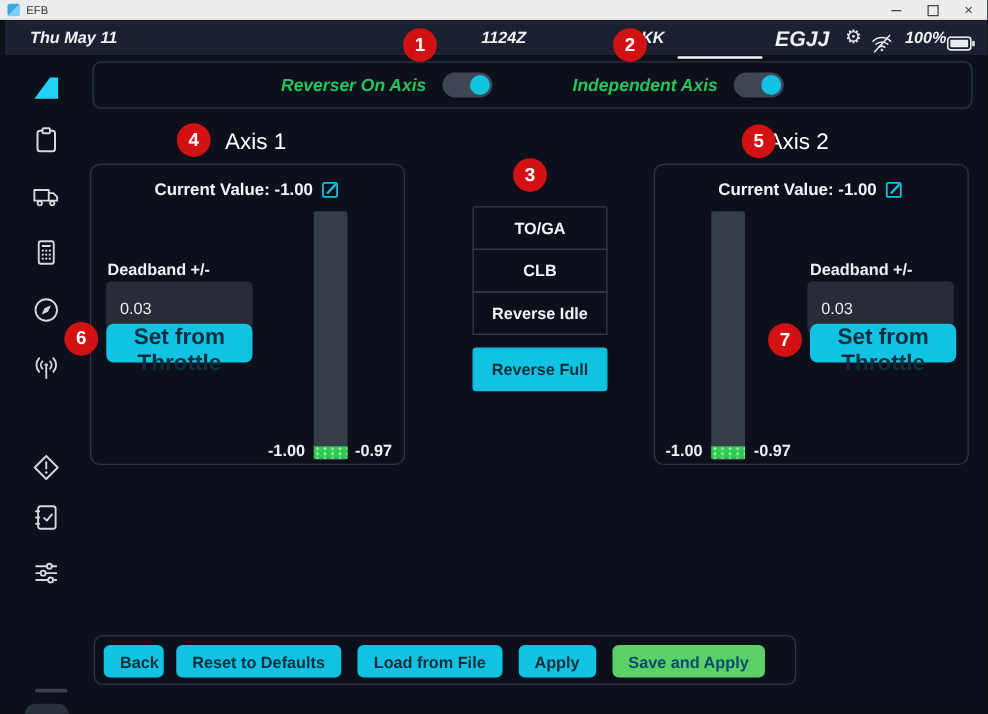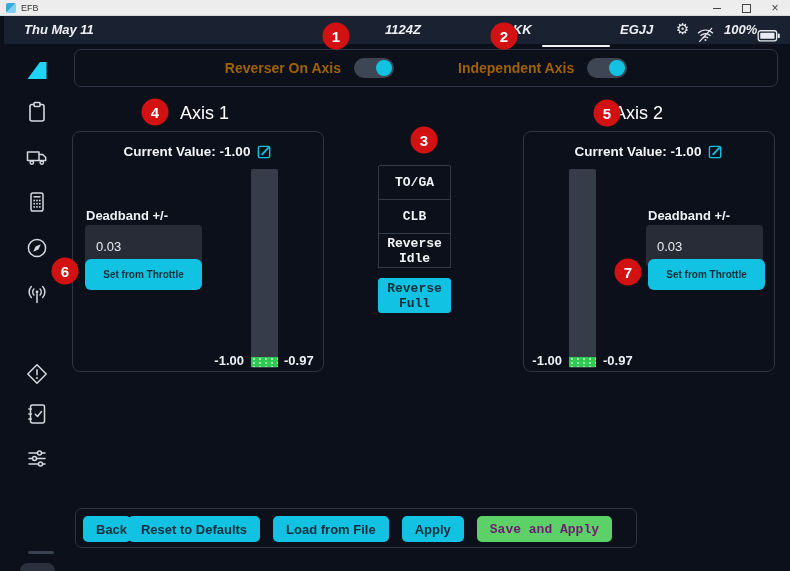--- a/index.html
+++ b/index.html
@@ -25,40 +25,40 @@
   .wc-max::after{content:"";position:absolute;left:1px;top:1px;width:7px;height:7px;border:1px solid #444;}
   .wc-close{font-size:12px;line-height:10px;color:#444;text-align:center;}
 
   
   .statusbar{position:absolute;left:4px;top:16px;width:790px;height:28px;background:#1a2130;
     color:#eef1f5;font-style:italic;}
   .sb-date{position:absolute;left:20px;top:6px;font-size:13px;font-weight:700;}
   .sb-time{position:absolute;left:374px;top:6px;width:50px;text-align:center;font-size:13px;font-weight:700;}
   .sb-origin{position:absolute;left:490px;top:6px;font-size:13px;font-weight:700;}
   .sb-line{position:absolute;left:538px;top:29px;width:68px;height:2px;background:#f2f4f7;border-radius:1px;}
-  .sb-dest{position:absolute;left:616px;top:6px;font-size:13px;font-weight:700;}
+  .sb-dest{position:absolute;left:616px;top:6px;font-size:17px;font-weight:700;}
   .sb-gear{position:absolute;left:672px;top:4px;font-size:15px;color:#e8ebf0;}
   .sb-wifi{position:absolute;left:692px;top:10px;}
   .sb-batt-pct{position:absolute;left:720px;top:6px;font-size:13px;font-weight:700;}
   .sb-batt{position:absolute;left:753px;top:12px;}
 
   
   .sidebar{position:absolute;left:0;top:44px;width:70px;height:527px;}
   .side-icon{position:absolute;left:25px;width:24px;height:24px;color:#d4d9e1;}
   .side-icon svg{display:block;width:24px;height:24px;}
   .side-divider{position:absolute;left:28px;top:507px;width:26px;height:3px;border-radius:2px;background:#394150;}
   .gear-btn{position:absolute;left:20px;top:519px;width:35px;height:34px;border-radius:8px;
     background:#2a303c;display:flex;align-items:center;justify-content:center;
     font-size:20px;color:#e8ebf0;}
 
   
   .togglebar{position:absolute;left:74px;top:49px;width:704px;height:38px;border:1px solid #2d3443;
     border-radius:7px;display:flex;align-items:center;justify-content:center;gap:64px;}
   .toggle-group{display:flex;align-items:center;gap:13px;}
-  .toggle-label{font-size:14px;font-weight:700;color:#a16207;}
+  .toggle-label{font-size:14px;font-weight:700;color:#22c55e;font-style:italic;}
   .toggle{width:40px;height:20px;border-radius:10px;background:#3e4553;position:relative;cursor:pointer;}
   .toggle .knob{position:absolute;right:2px;top:2px;width:16px;height:16px;border-radius:50%;background:var(--cyan);}
 
   
   .axis-heading{position:absolute;top:103px;font-size:18px;font-weight:500;color:#ffffff;}
   #axis1-heading{left:180px;}
   #axis2-heading{left:614px;}
 
   
   .panel{position:absolute;top:131px;width:252px;height:241px;border:1px solid #2d3443;border-radius:8px;}
@@ -78,39 +78,39 @@
   #panel2 .bar-min{left:-6px;width:44px;text-align:right;}
   #panel2 .bar-max{left:79px;}
   .deadband-label{position:absolute;top:76px;font-size:13px;font-weight:700;color:#eef1f5;}
   #panel1 .deadband-label{left:13px;}
   #panel2 .deadband-label{left:124px;}
   .deadband-input{position:absolute;top:93px;width:117px;height:42px;background:#272c37;border:none;
     border-radius:4px;color:#e9ecf1;font-size:13px;font-family:inherit;padding:0 11px;outline:none;}
   #panel1 .deadband-input{left:12px;}
   #panel2 .deadband-input{left:122px;}
   .set-btn{position:absolute;top:127px;width:117px;height:31px;background:var(--cyan);border:none;
-    border-radius:6px;font-size:10px;font-weight:700;color:#0d2e3a;font-family:inherit;cursor:pointer;}
+    border-radius:6px;font-size:18px;font-weight:700;color:#0d2e3a;font-family:inherit;cursor:pointer;}
   #panel1 .set-btn{left:12px;}
   #panel2 .set-btn{left:124px;}
 
   
-  .detents{position:absolute;left:378px;top:165px;width:73px;height:148px;display:flex;flex-direction:column;font-family:Liberation Mono, monospace;}
+  .detents{position:absolute;left:378px;top:165px;width:108px;height:148px;display:flex;flex-direction:column;}
   .detent{flex:1;border:1px solid #353c49;margin-top:-1px;background:transparent;color:#f2f4f8;
     font-size:13px;font-weight:700;font-family:inherit;display:flex;align-items:center;justify-content:center;
     cursor:pointer;}
   .detent:first-child{margin-top:0;border-radius:2px 2px 0 0;}
   .detent.selected{background:var(--cyan);border-color:var(--cyan);color:#0d2e3a;border-radius:3px;margin-top:10px;}
 
   
   .footer{position:absolute;left:75px;top:508px;width:562px;height:40px;border:1px solid #2d3443;border-radius:7px;}
   .btn{border:none;border-radius:5px;height:26px;padding:0 13px;background:var(--cyan);
     color:#0d2e3a;font-size:13px;font-weight:700;font-family:inherit;cursor:pointer;}
   .back-btn{position:absolute;left:7px;top:7px;width:48px;}
   .footer-right{position:absolute;right:24px;top:7px;display:flex;gap:13px;}
-  .btn.green{background:var(--green);color:#701a75;font-family:Liberation Mono, monospace;}
+  .btn.green{background:var(--green);color:#0c4a6e;}
 
   
   .som{position:absolute;width:27px;height:27px;border-radius:50%;background:var(--red);
     color:#fff;font-size:15px;font-weight:700;display:flex;align-items:center;justify-content:center;
     transform:translate(-50%,-50%);z-index:50;}
 </style>
 </head>
 <body>
 
 <div id="app">

